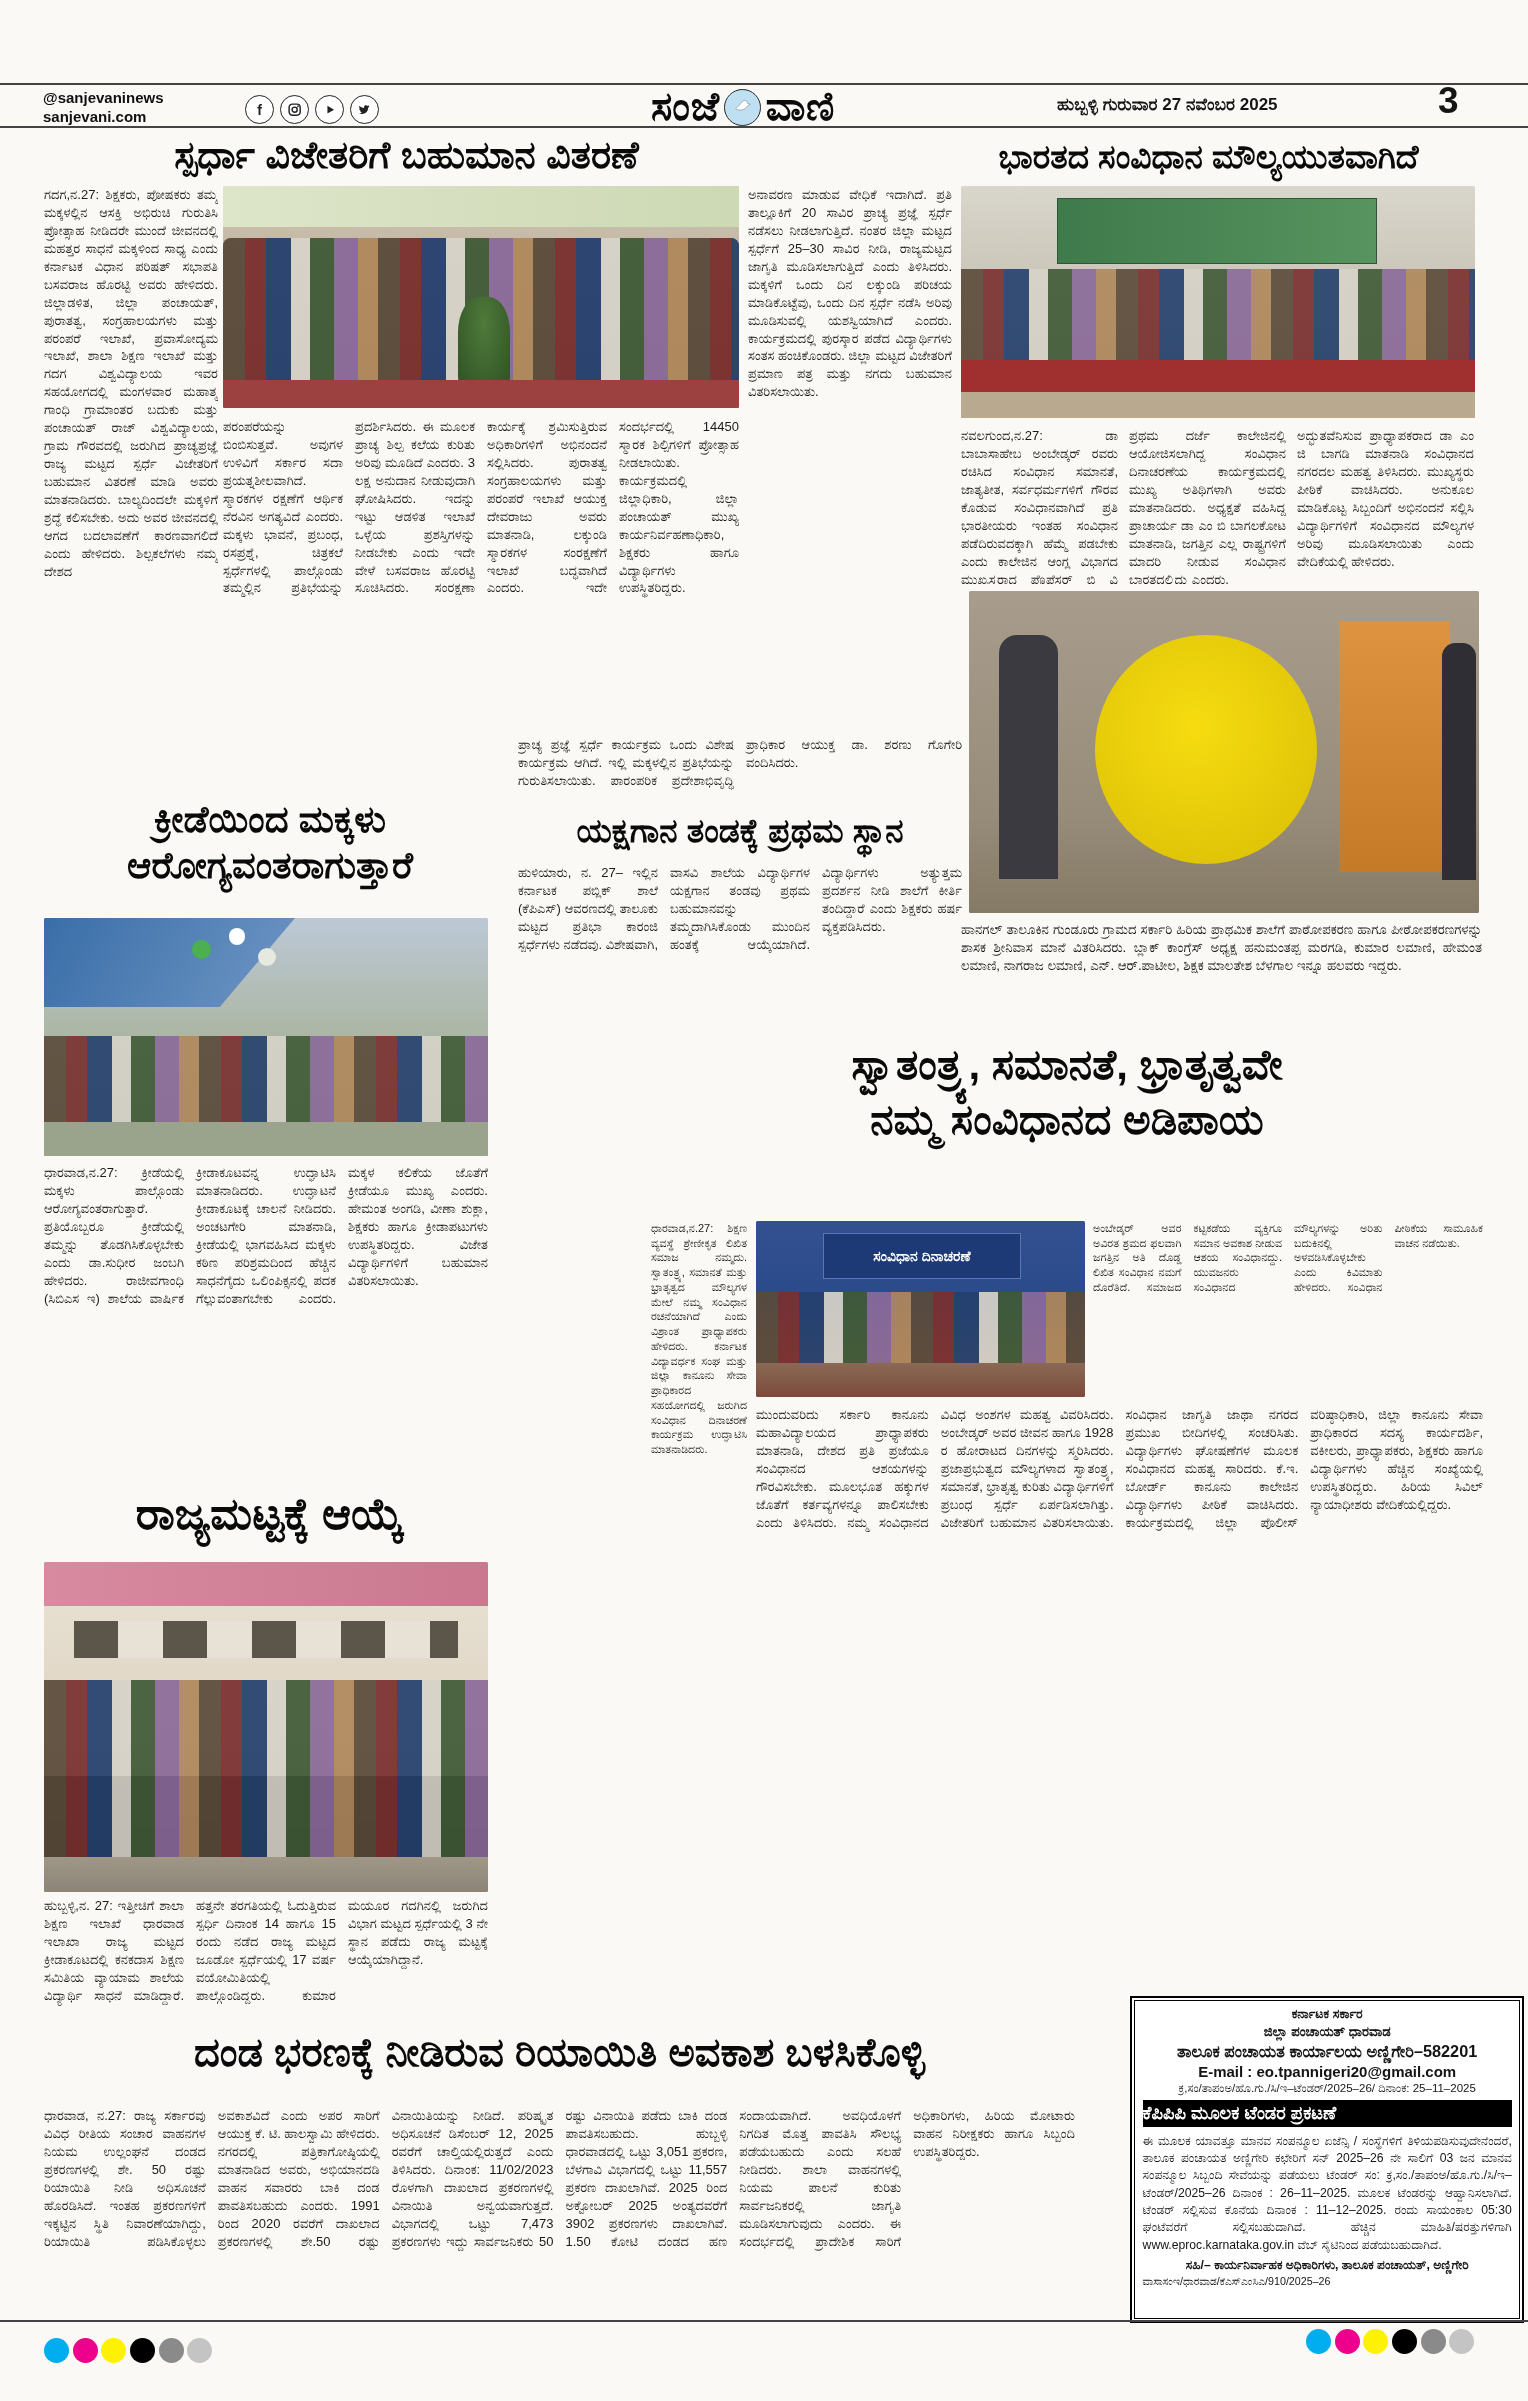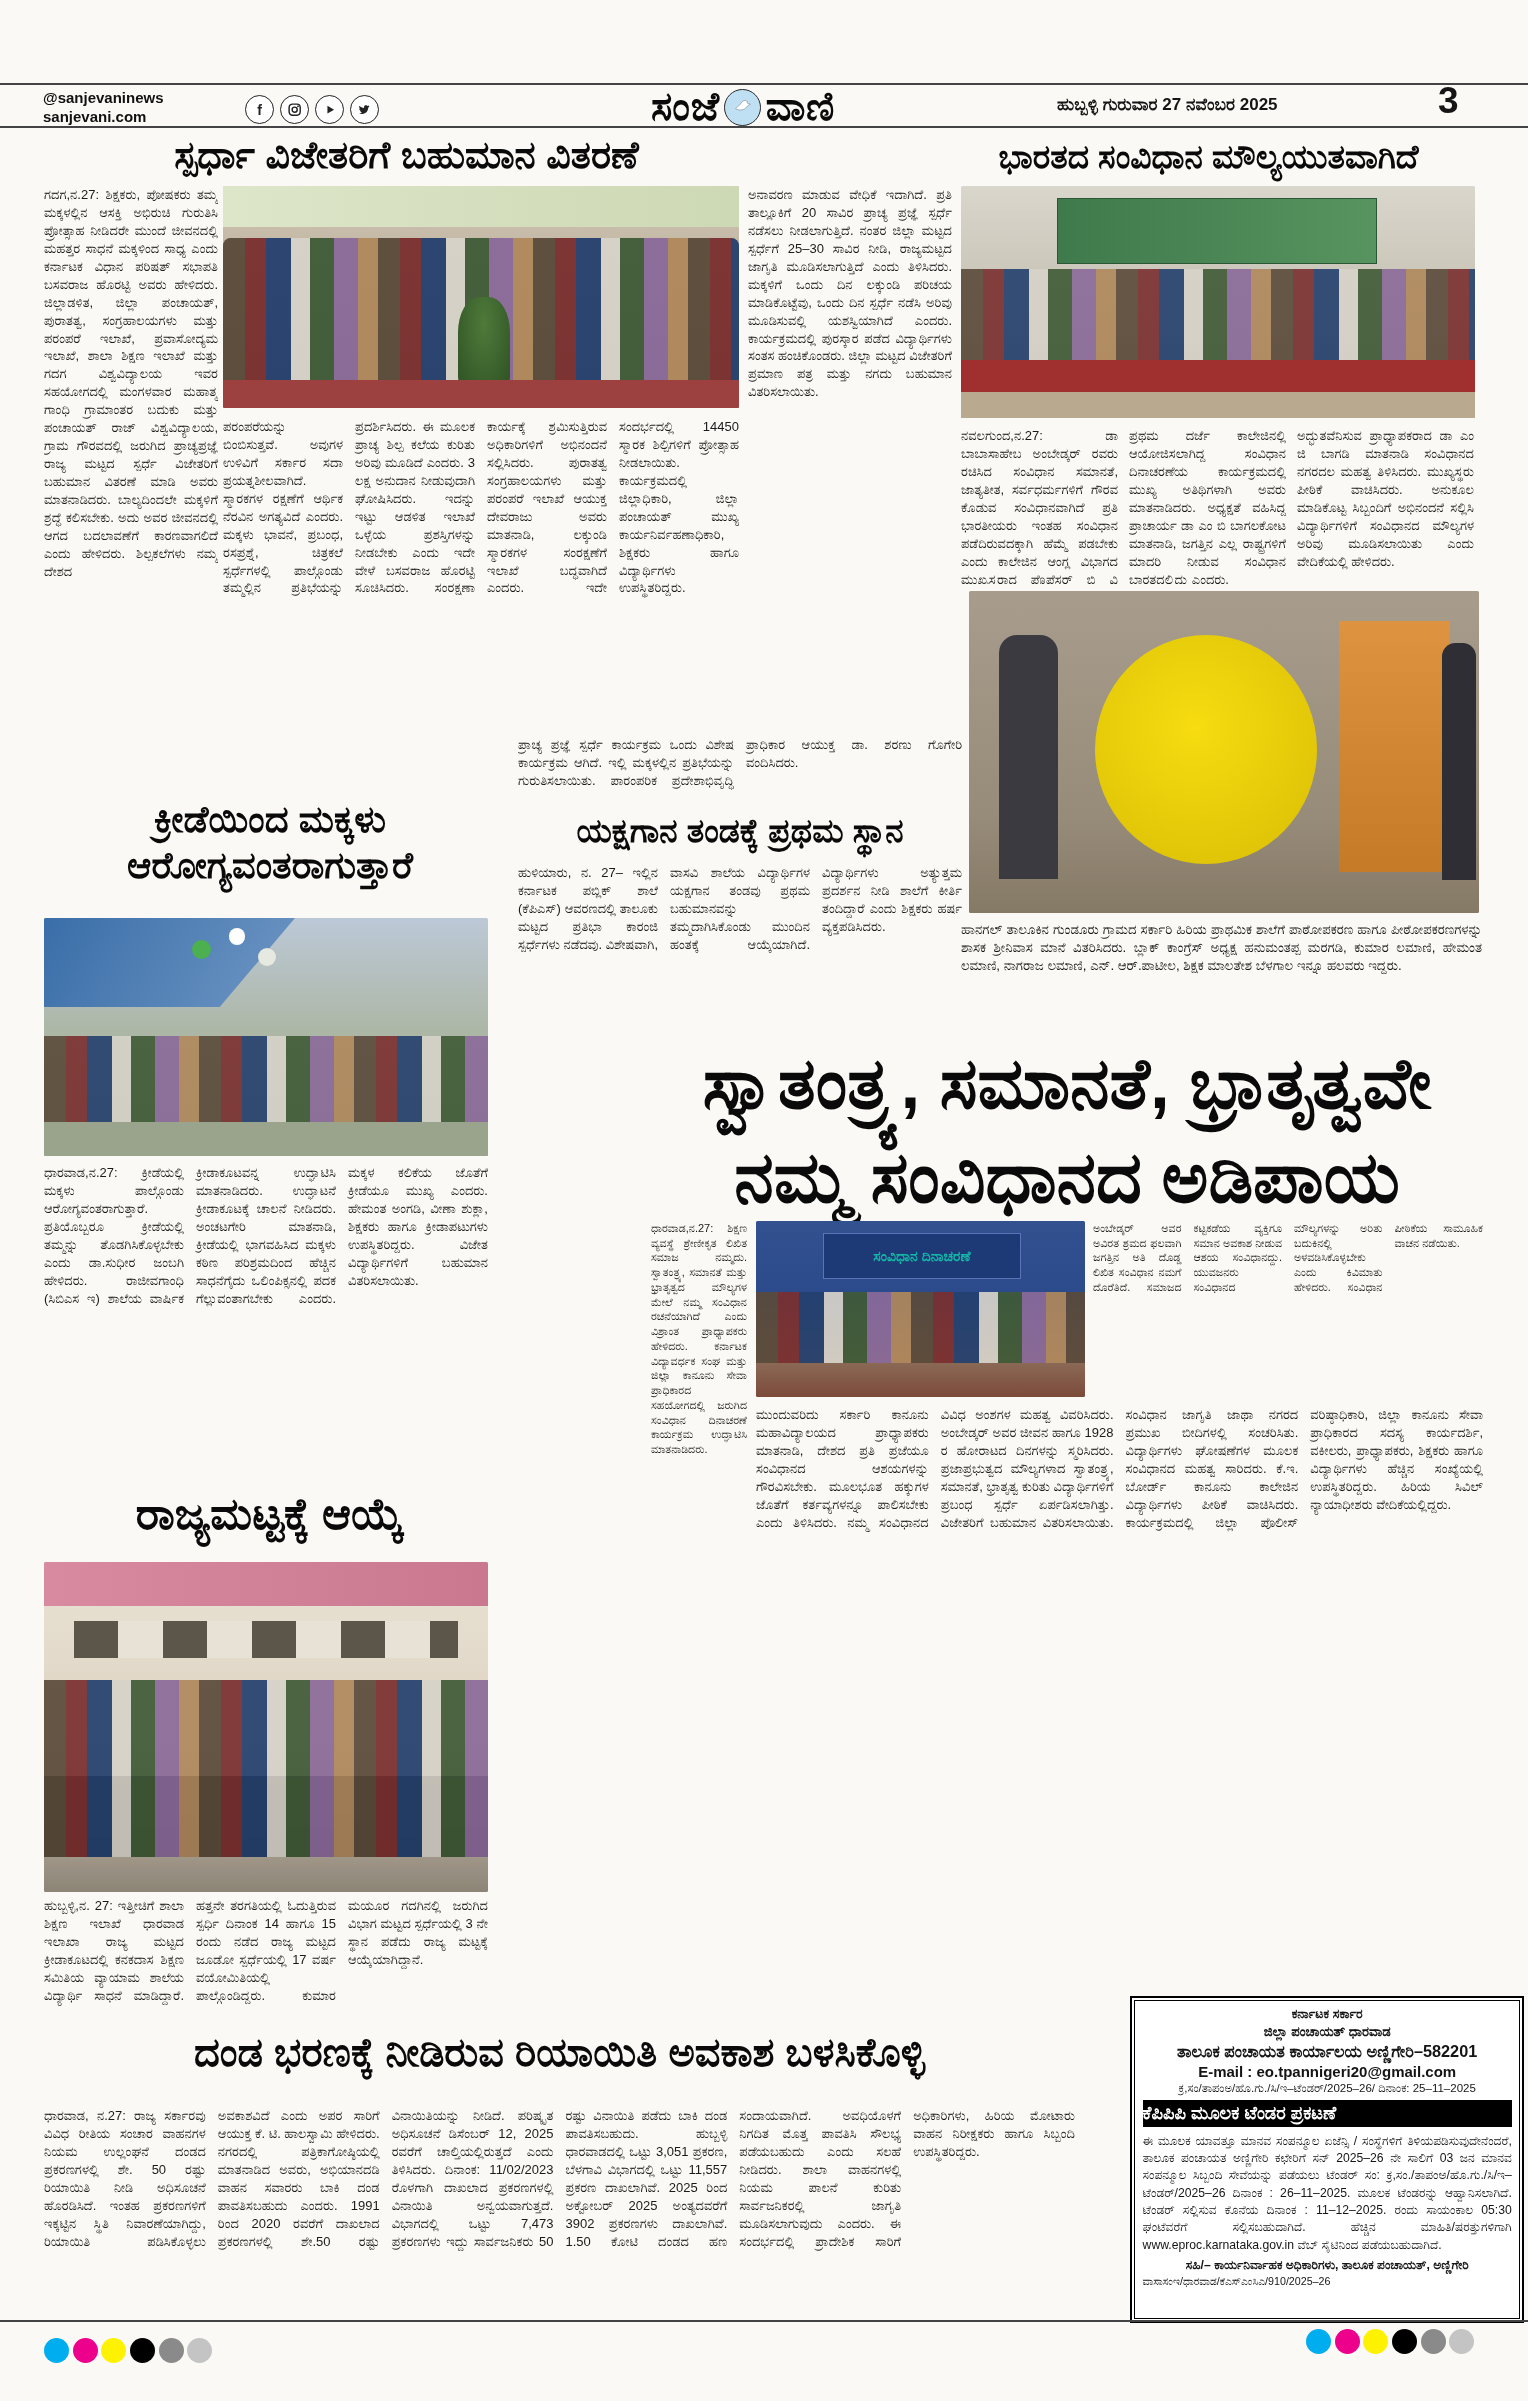--- a/index.html
+++ b/index.html
@@ -16,21 +16,21 @@
   .mast-logo{width:35px;height:35px;border-radius:50%;background:#bfe0f2;border:1.5px solid #2a2a2a;
              display:flex;align-items:center;justify-content:center;}
   .dateline{font-size:17px;font-weight:bold;white-space:nowrap;}
   .pageno{font-size:37px;font-weight:bold;}
   
   .hl{font-weight:900;text-align:center;color:#0a0a0a;line-height:1.25;}
   .hl-a{font-size:38px;}
   .hl-b{font-size:33px;}
   .hl-sec{font-size:37px;}
   .hl-yaksha{font-size:33px;}
-  .hl-big{font-size:71px;line-height:1.32;}
+  .hl-big{font-size:42px;line-height:1.32;}
   .hl-raj{font-size:44px;}
   .hl-bottom{font-size:40px;}
   
   .col{font-size:13px;line-height:1.38;text-align:justify;color:#1a1a1a;overflow:hidden;}
   .col.small{font-size:11px;line-height:1.34;}
   .cols2{column-count:2;column-gap:12px;}
   .cols3{column-count:3;column-gap:12px;}
   .cols4{column-count:4;column-gap:12px;}
   .cols6{column-count:6;column-gap:12px;}
   .caption{font-size:13.3px;line-height:1.35;text-align:justify;font-weight:500;}
@@ -160,21 +160,21 @@
   <div class="abs col cols3" style="left:518px;top:864px;width:444px;height:167px;">ಹುಳಿಯಾರು, ನ. 27– ಇಲ್ಲಿನ ಕರ್ನಾಟಕ ಪಬ್ಲಿಕ್ ಶಾಲೆ (ಕೆಪಿಎಸ್) ಆವರಣದಲ್ಲಿ ತಾಲೂಕು ಮಟ್ಟದ ಪ್ರತಿಭಾ ಕಾರಂಜಿ ಸ್ಪರ್ಧೆಗಳು ನಡೆದವು. ವಿಶೇಷವಾಗಿ, ವಾಸವಿ ಶಾಲೆಯ ವಿದ್ಯಾರ್ಥಿಗಳ ಯಕ್ಷಗಾನ ತಂಡವು ಪ್ರಥಮ ಬಹುಮಾನವನ್ನು ತಮ್ಮದಾಗಿಸಿಕೊಂಡು ಮುಂದಿನ ಹಂತಕ್ಕೆ ಆಯ್ಕೆಯಾಗಿದೆ. ವಿದ್ಯಾರ್ಥಿಗಳು ಅತ್ಯುತ್ತಮ ಪ್ರದರ್ಶನ ನೀಡಿ ಶಾಲೆಗೆ ಕೀರ್ತಿ ತಂದಿದ್ದಾರೆ ಎಂದು ಶಿಕ್ಷಕರು ಹರ್ಷ ವ್ಯಕ್ತಪಡಿಸಿದರು.</div>
 
   <div class="abs hl hl-big" style="left:651px;top:1037px;width:832px;">
     <div>ಸ್ವಾತಂತ್ರ್ಯ, ಸಮಾನತೆ, ಭ್ರಾತೃತ್ವವೇ</div>
     <div>ನಮ್ಮ ಸಂವಿಧಾನದ ಅಡಿಪಾಯ</div>
   </div>
 
   <div class="abs col small" style="left:651px;top:1221px;width:96px;height:799px;">ಧಾರವಾಡ,ನ.27: ಶಿಕ್ಷಣ ವ್ಯವಸ್ಥೆ ಶ್ರೇಣೀಕೃತ ಲಿಖಿತ ಸಮಾಜ ನಮ್ಮದು. ಸ್ವಾತಂತ್ರ್ಯ, ಸಮಾನತೆ ಮತ್ತು ಭ್ರಾತೃತ್ವದ ಮೌಲ್ಯಗಳ ಮೇಲೆ ನಮ್ಮ ಸಂವಿಧಾನ ರಚನೆಯಾಗಿದೆ ಎಂದು ವಿಶ್ರಾಂತ ಪ್ರಾಧ್ಯಾಪಕರು ಹೇಳಿದರು. ಕರ್ನಾಟಕ ವಿದ್ಯಾವರ್ಧಕ ಸಂಘ ಮತ್ತು ಜಿಲ್ಲಾ ಕಾನೂನು ಸೇವಾ ಪ್ರಾಧಿಕಾರದ ಸಹಯೋಗದಲ್ಲಿ ಜರುಗಿದ ಸಂವಿಧಾನ ದಿನಾಚರಣೆ ಕಾರ್ಯಕ್ರಮ ಉದ್ಘಾಟಿಸಿ ಮಾತನಾಡಿದರು.</div>
 
   <div class="photo" style="left:756px;top:1221px;width:329px;height:176px;background:linear-gradient(180deg,#33518f 0%,#2b4a8b 45%,#8a6a56 80%,#7d4a3a 100%);">
-    <div class="abs" style="left:67px;top:12px;width:196px;height:44px;background:#1d3a77;border:0.7px solid #5a74b5;color:#14b8a6;font-size:14px;font-weight:bold;display:flex;align-items:center;justify-content:center;">ಸಂವಿಧಾನ ದಿನಾಚರಣೆ</div>
+    <div class="abs" style="left:67px;top:12px;width:196px;height:44px;background:#1d3a77;border:0.7px solid #5a74b5;color:#ffffff;font-size:14px;font-weight:bold;display:flex;align-items:center;justify-content:center;">ಸಂವಿಧಾನ ದಿನಾಚರಣೆ</div>
     <div class="crowd" style="top:71px;height:71px;opacity:.92;"></div>
   </div>
 
   <div class="abs col small cols4" style="left:1093px;top:1221px;width:390px;height:176px;">ಅಂಬೇಡ್ಕರ್ ಅವರ ಅವಿರತ ಶ್ರಮದ ಫಲವಾಗಿ ಜಗತ್ತಿನ ಅತಿ ದೊಡ್ಡ ಲಿಖಿತ ಸಂವಿಧಾನ ನಮಗೆ ದೊರೆತಿದೆ. ಸಮಾಜದ ಕಟ್ಟಕಡೆಯ ವ್ಯಕ್ತಿಗೂ ಸಮಾನ ಅವಕಾಶ ನೀಡುವ ಆಶಯ ಸಂವಿಧಾನದ್ದು. ಯುವಜನರು ಸಂವಿಧಾನದ ಮೌಲ್ಯಗಳನ್ನು ಅರಿತು ಬದುಕಿನಲ್ಲಿ ಅಳವಡಿಸಿಕೊಳ್ಳಬೇಕು ಎಂದು ಕಿವಿಮಾತು ಹೇಳಿದರು. ಸಂವಿಧಾನ ಪೀಠಿಕೆಯ ಸಾಮೂಹಿಕ ವಾಚನ ನಡೆಯಿತು.</div>
   <div class="abs col cols4" style="left:756px;top:1406px;width:727px;height:614px;">ಮುಂದುವರಿದು ಸರ್ಕಾರಿ ಕಾನೂನು ಮಹಾವಿದ್ಯಾಲಯದ ಪ್ರಾಧ್ಯಾಪಕರು ಮಾತನಾಡಿ, ದೇಶದ ಪ್ರತಿ ಪ್ರಜೆಯೂ ಸಂವಿಧಾನದ ಆಶಯಗಳನ್ನು ಗೌರವಿಸಬೇಕು. ಮೂಲಭೂತ ಹಕ್ಕುಗಳ ಜೊತೆಗೆ ಕರ್ತವ್ಯಗಳನ್ನೂ ಪಾಲಿಸಬೇಕು ಎಂದು ತಿಳಿಸಿದರು. ನಮ್ಮ ಸಂವಿಧಾನದ ವಿವಿಧ ಅಂಶಗಳ ಮಹತ್ವ ವಿವರಿಸಿದರು. ಅಂಬೇಡ್ಕರ್ ಅವರ ಜೀವನ ಹಾಗೂ 1928 ರ ಹೋರಾಟದ ದಿನಗಳನ್ನು ಸ್ಮರಿಸಿದರು. ಪ್ರಜಾಪ್ರಭುತ್ವದ ಮೌಲ್ಯಗಳಾದ ಸ್ವಾತಂತ್ರ್ಯ, ಸಮಾನತೆ, ಭ್ರಾತೃತ್ವ ಕುರಿತು ವಿದ್ಯಾರ್ಥಿಗಳಿಗೆ ಪ್ರಬಂಧ ಸ್ಪರ್ಧೆ ಏರ್ಪಡಿಸಲಾಗಿತ್ತು. ವಿಜೇತರಿಗೆ ಬಹುಮಾನ ವಿತರಿಸಲಾಯಿತು. ಸಂವಿಧಾನ ಜಾಗೃತಿ ಜಾಥಾ ನಗರದ ಪ್ರಮುಖ ಬೀದಿಗಳಲ್ಲಿ ಸಂಚರಿಸಿತು. ವಿದ್ಯಾರ್ಥಿಗಳು ಘೋಷಣೆಗಳ ಮೂಲಕ ಸಂವಿಧಾನದ ಮಹತ್ವ ಸಾರಿದರು. ಕೆ.ಇ. ಬೋರ್ಡ್ ಕಾನೂನು ಕಾಲೇಜಿನ ವಿದ್ಯಾರ್ಥಿಗಳು ಪೀಠಿಕೆ ವಾಚಿಸಿದರು. ಕಾರ್ಯಕ್ರಮದಲ್ಲಿ ಜಿಲ್ಲಾ ಪೊಲೀಸ್ ವರಿಷ್ಠಾಧಿಕಾರಿ, ಜಿಲ್ಲಾ ಕಾನೂನು ಸೇವಾ ಪ್ರಾಧಿಕಾರದ ಸದಸ್ಯ ಕಾರ್ಯದರ್ಶಿ, ವಕೀಲರು, ಪ್ರಾಧ್ಯಾಪಕರು, ಶಿಕ್ಷಕರು ಹಾಗೂ ವಿದ್ಯಾರ್ಥಿಗಳು ಹೆಚ್ಚಿನ ಸಂಖ್ಯೆಯಲ್ಲಿ ಉಪಸ್ಥಿತರಿದ್ದರು. ಹಿರಿಯ ಸಿವಿಲ್ ನ್ಯಾಯಾಧೀಶರು ವೇದಿಕೆಯಲ್ಲಿದ್ದರು.</div>
 
   <div class="abs hl hl-raj" style="left:52px;top:1486px;width:436px;">ರಾಜ್ಯಮಟ್ಟಕ್ಕೆ ಆಯ್ಕೆ</div>
   <div class="photo" style="left:44px;top:1562px;width:444px;height:330px;background:linear-gradient(180deg,#e9e2d4 0%,#ddd3c2 55%,#8c8476 100%);">
     <div class="abs" style="left:0;top:0;width:100%;height:44px;background:linear-gradient(90deg,#d88aa0,#c97890);"></div>
     <div class="abs" style="left:30px;top:59px;width:384px;height:37px;background:repeating-linear-gradient(90deg,#5c554a 0 44px,#e8e2d6 44px 89px);"></div>

